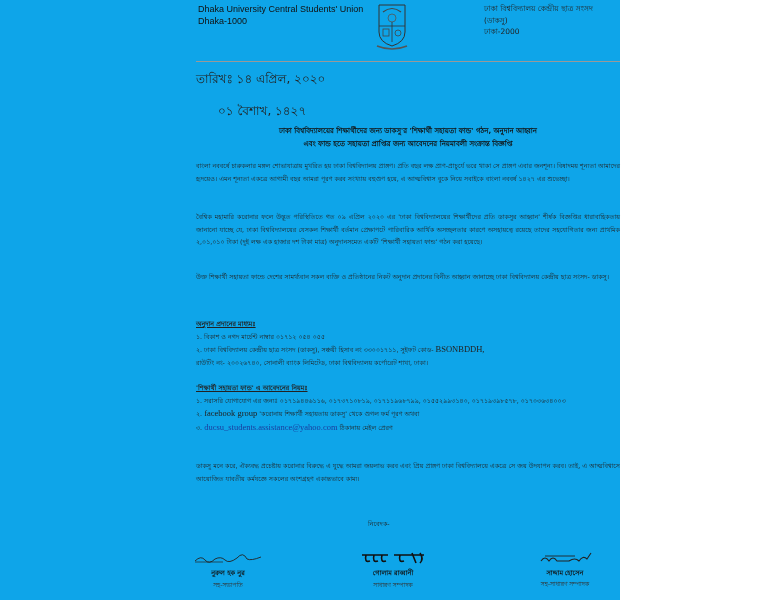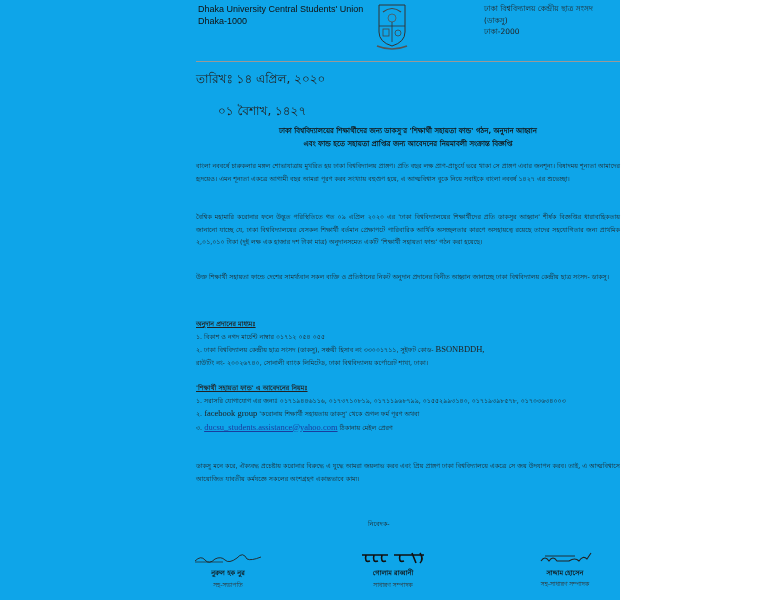--- a/index.html
+++ b/index.html
@@ -23,21 +23,21 @@
           text-align:justify; }
   .p1 { top:160px; }
   .p2 { top:211px; }
   .p3 { top:271px; }
 
   .sec { position:absolute; left:196px; width:424px; font-size:6.3px; line-height:12.5px; color:#222; }
   .sec-h { font-weight:bold; text-decoration:underline; }
   .s1 { top:318px; }
   .s2 { top:382px; }
   .latin { font-family:"Liberation Serif", serif; font-size:8.5px;margin-top:17px; }
-  .email { font-family:"Liberation Serif", serif; font-size:8.5px; color:#1a3d9e; text-decoration:underline; }
+  .email { font-family:"Liberation Serif", serif; font-size:8.5px; color:#1a3d9e; }
 
   .p4 { top:460px; }
 
   .nibedok { position:absolute; left:368px; top:519px; font-size:6.3px; color:#222; }
 
   .sig { position:absolute; top:547px; width:120px; text-align:center; }
   .sig .scribble { height:20px; display:block; margin:0 auto; }
   .sig .name { font-size:6.5px; font-weight:bold; line-height:12px; color:#111; }
   .sig .role { font-size:6px; line-height:11px; color:#333; }
   .sig1 { left:168px; }

